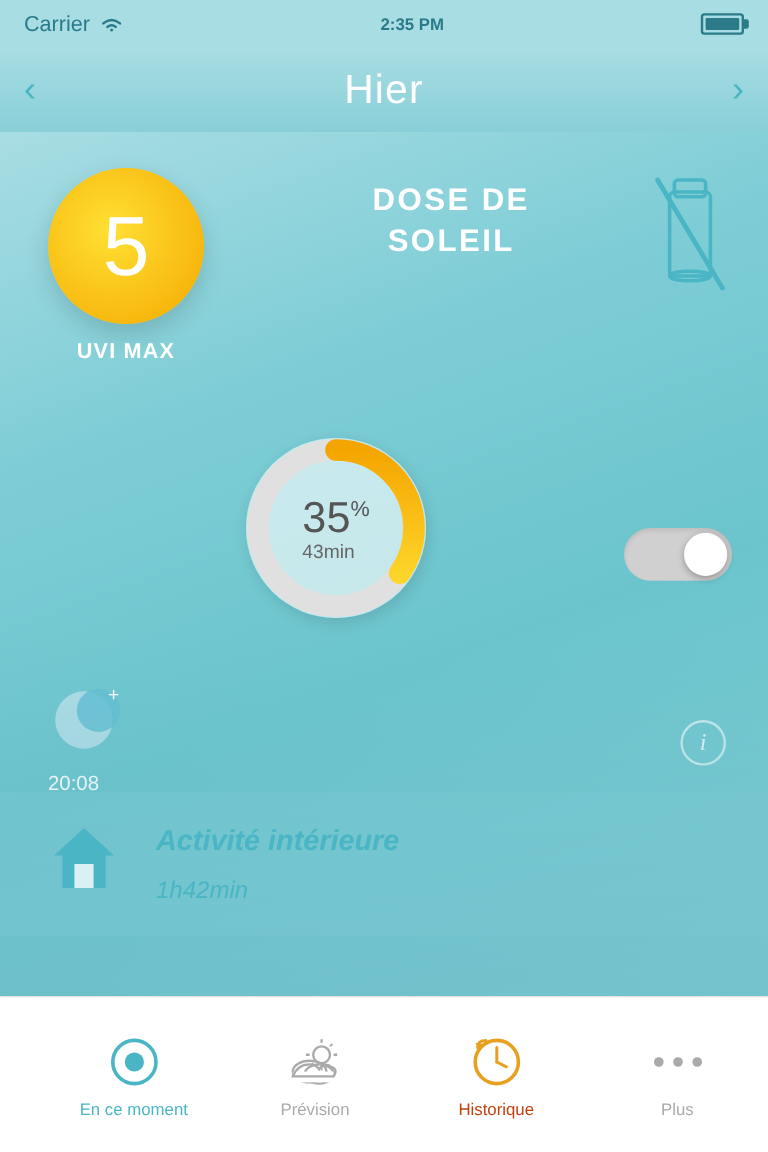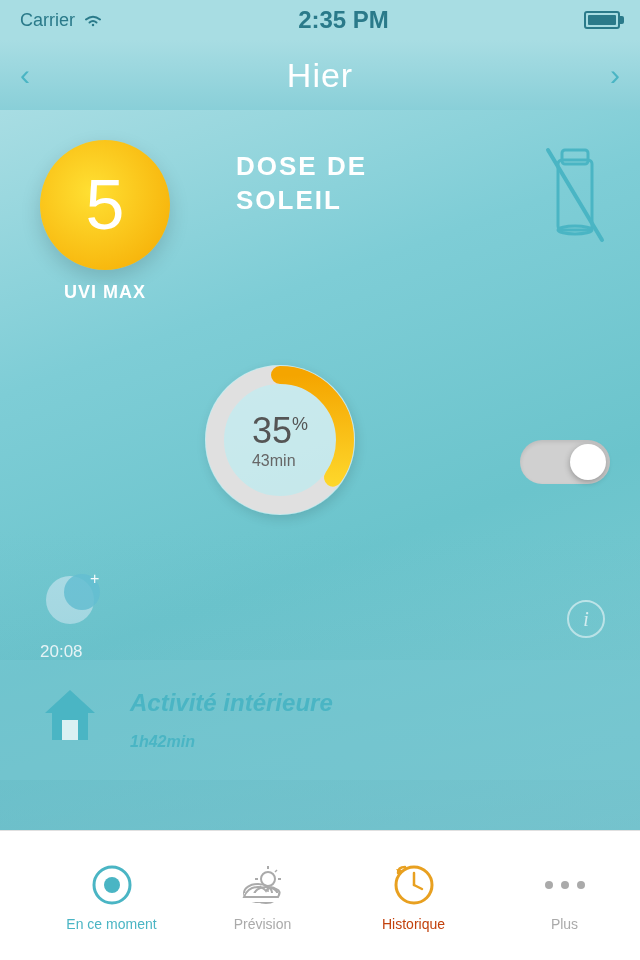--- a/index.html
+++ b/index.html
@@ -24,21 +24,21 @@
     }
     .status-carrier {
       font-size: 18px;
       color: #2a7a8a;
       font-weight: 500;
       display: flex;
       align-items: center;
       gap: 8px;
     }
     .status-time {
-      font-size: 24px;
+      font-size: 14px;
       color: #2a7a8a;
       font-weight: 600;
     }
     .battery {
       width: 36px;
       height: 18px;
       border: 2px solid #2a7a8a;
       border-radius: 3px;
       position: relative;
       display: flex;
@@ -128,23 +128,23 @@
       font-size: 18px;
       font-weight: 600;
       line-height: 1.4;
       letter-spacing: 1px;
     }
 
     
     .dose-title {
       position: absolute;
       top: 40px;
-      left: 236px;
+      left: 212px;
       right: 100px;
-      text-align: left;
+      text-align: center;
     }
     .dose-title-text {
       font-size: 26px;
       color: white;
       font-weight: 700;
       letter-spacing: 2px;
       line-height: 1.3;
     }
     .dose-subtitle {
       font-size: 15px;
@@ -266,24 +266,24 @@
       line-height: 1;
     }
     .activity-text-block {}
     .activity-title {
       font-size: 24px;
       color: #4ab5c4;
       font-style: italic;
       font-weight: 600;
     }
     .activity-duration {
-      font-size: 16px;
+      font-size: 20px;
       color: #4ab5c4;
       font-style: italic;
-      font-weight: 700;
+      font-weight: 400;
       margin-top: 16px;
     }
 
     
     .bottom-nav {
       width: 100%;
       height: 130px;
       background: white;
       display: flex;
       align-items: center;

